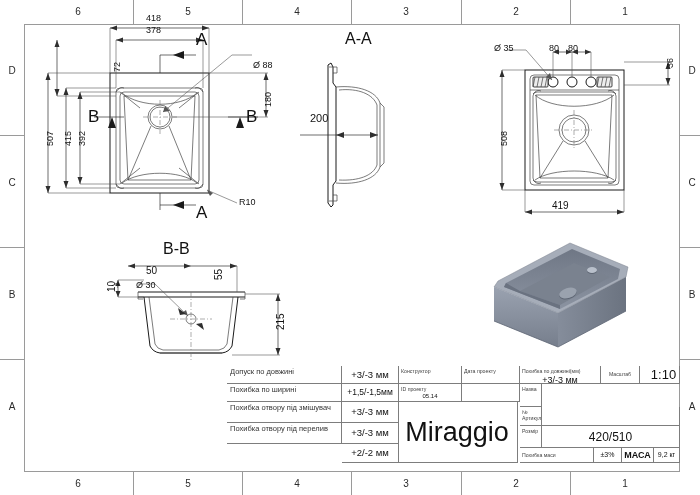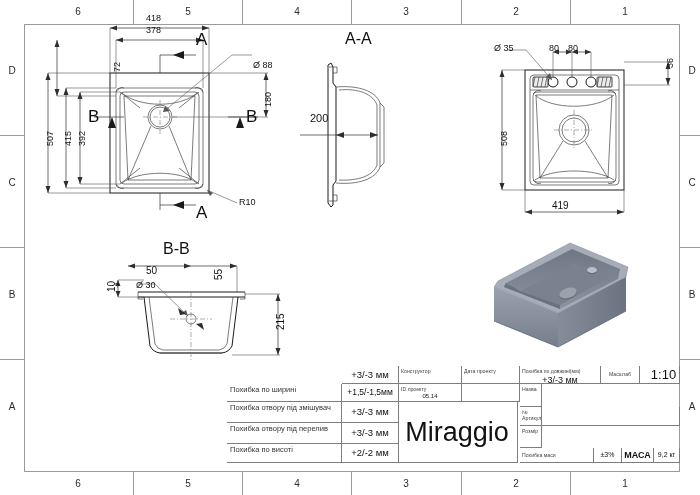--- a/index.html
+++ b/index.html
@@ -377,31 +377,31 @@
 
     <ellipse cx="112" cy="36" rx="5" ry="3" fill="#5e6673"></ellipse>
     <ellipse cx="112" cy="35" rx="5" ry="3" fill="#b9c0cb"></ellipse>
 
     <ellipse cx="88" cy="59" rx="9" ry="5" fill="#5d6573" transform="rotate(-18 88 59)"></ellipse>
     <ellipse cx="88" cy="58" rx="9" ry="5" fill="#9aa2ae" transform="rotate(-18 88 58)"></ellipse>
   </svg>
 
   <div id="titleblock">
 
+    <div class="cell" style="left:0;top:0;width:115px;height:18px;">
+      <div class="tb-label">Допуск по довжині</div>
+      </div>
     <div class="cell" style="left:0;top:18px;width:115px;height:18px;">
       <div class="tb-label">Похибка по ширині</div>
       </div>
     <div class="cell" style="left:0;top:36px;width:115px;height:21px;">
       <div class="tb-label">Похибка отвору під змішувач</div>
       </div>
     <div class="cell" style="left:0;top:57px;width:115px;height:21px;">
       <div class="tb-label">Похибка отвору під перелив</div>
-      </div>
-    <div class="cell" style="left:0;top:78px;width:115px;height:19px;">
-      <div class="tb-label">Похибка по висоті</div>
       </div>
 
     <div class="cell" style="left:115px;top:0;width:57px;height:18px;">
       <div class="tb-val tb-val-c">+3/-3 мм</div>
       </div>
     <div class="cell" style="left:115px;top:18px;width:57px;height:18px;">
       <div class="tb-val tb-val-c" style="font-size:8.5px;">+1,5/-1,5мм</div>
       </div>
     <div class="cell" style="left:115px;top:36px;width:57px;height:21px;">
       <div class="tb-val tb-val-c">+3/-3 мм</div>
@@ -448,20 +448,23 @@
     <div class="cell" style="left:293px;top:41px;width:22px;height:19px;">
       <div class="tb-label-sm">№ Артикула</div>
       </div>
     <div class="cell" style="left:315px;top:41px;width:138px;height:19px;">
       <div class="tb-val tb-val-c"></div>
       </div>
 
     <div class="cell" style="left:293px;top:60px;width:22px;height:22px;">
       <div class="tb-label-sm">Розмір</div>
       </div>
+    <div class="cell" style="left:315px;top:60px;width:138px;height:22px;">
+      <div class="sizebig">420/510</div>
+      </div>
 
     <div class="cell" style="left:293px;top:82px;width:74px;height:15px;">
       <div class="tb-label-sm" style="padding-top:4px;">Похибка маси</div>
       </div>
     <div class="cell" style="left:367px;top:82px;width:28px;height:15px;">
       <div class="tb-val tb-val-c" style="font-size:7px;">±3%</div>
       </div>
     <div class="cell" style="left:395px;top:82px;width:32px;height:15px;">
       <div class="massbig">МАСА</div>
       </div>

